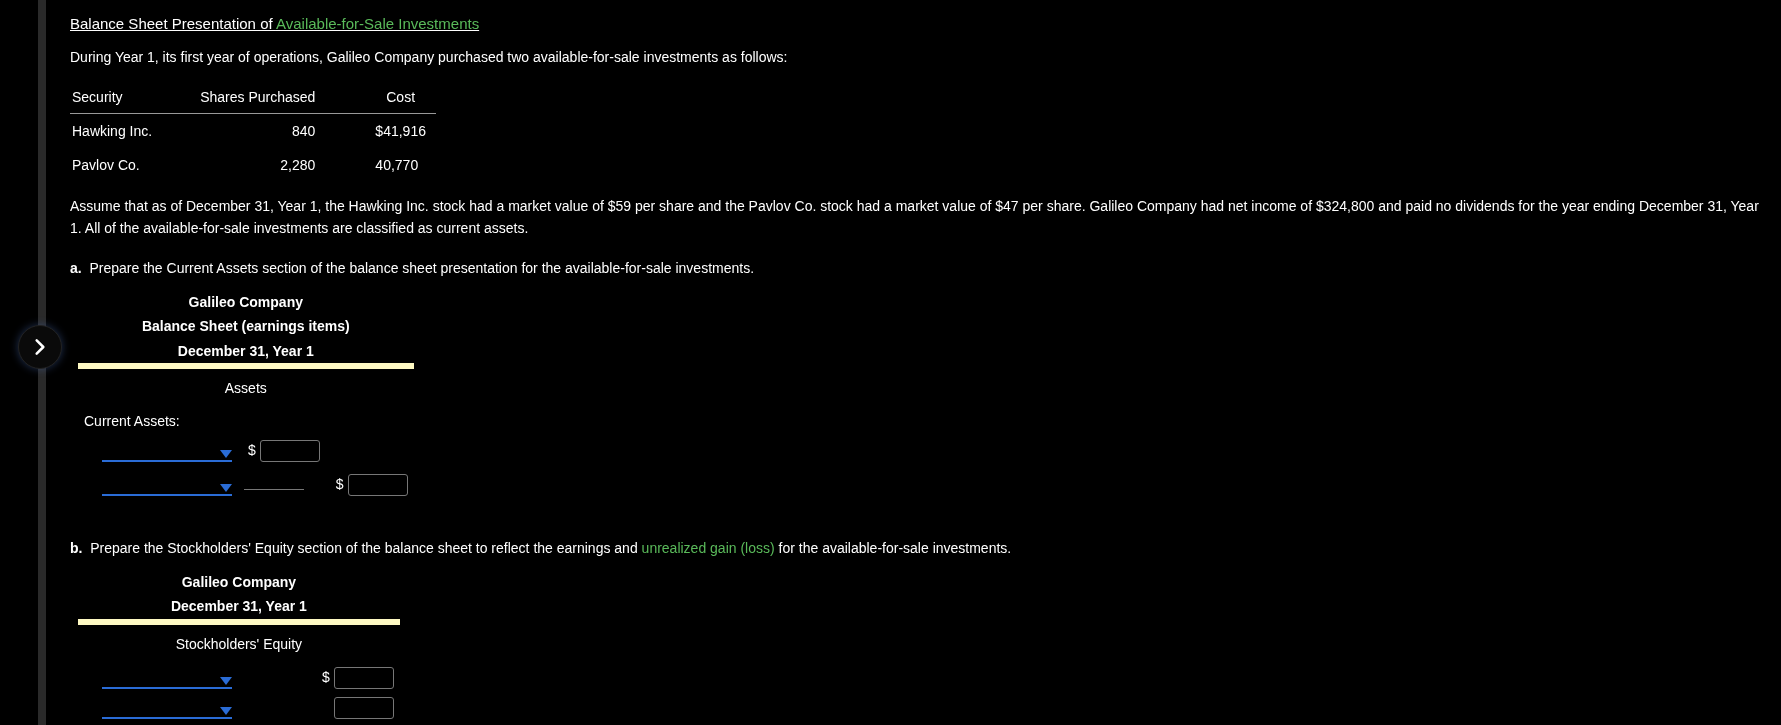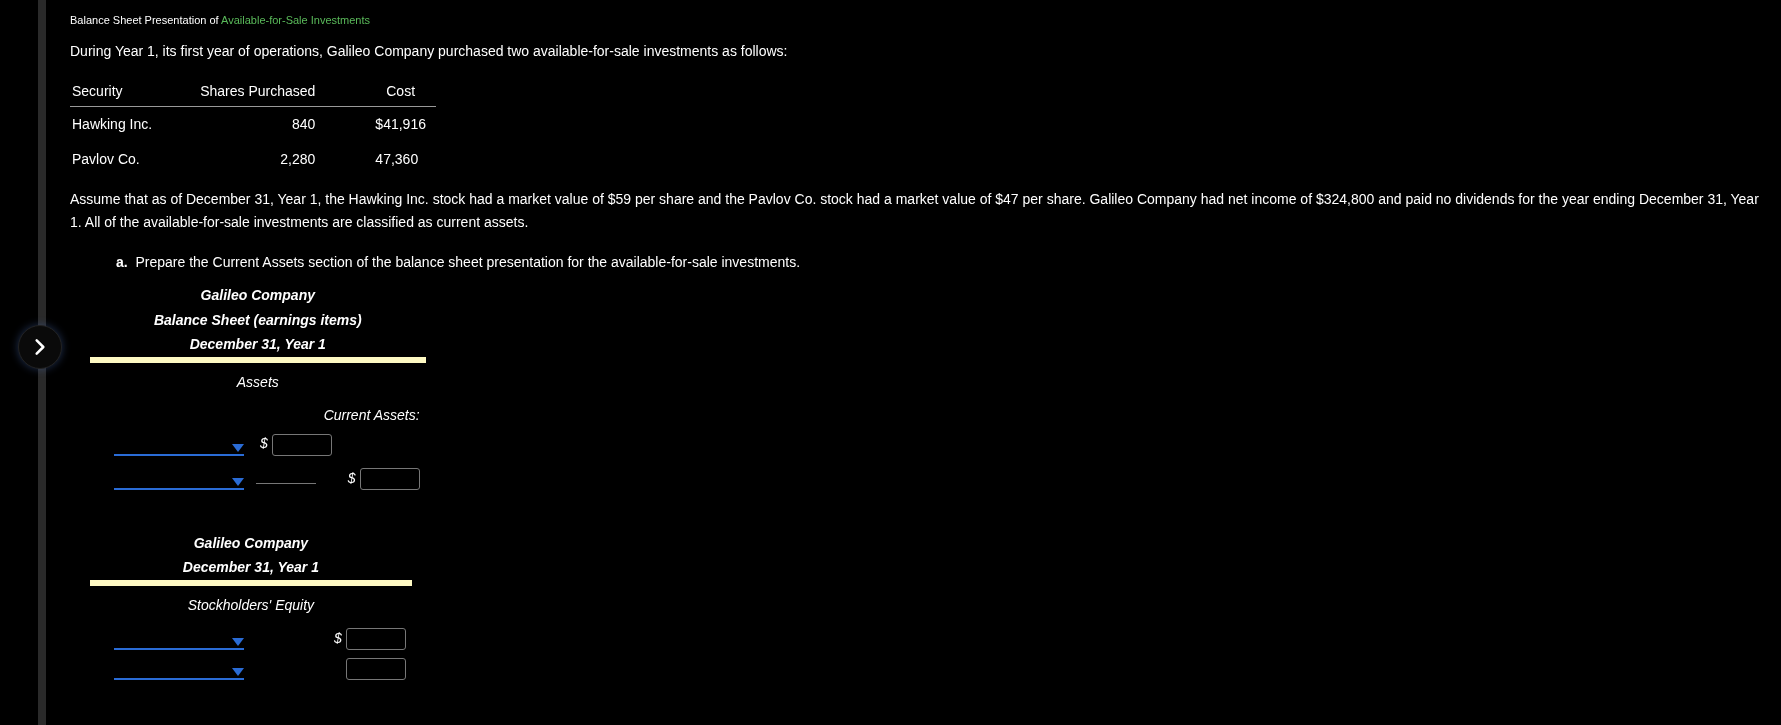--- a/index.html
+++ b/index.html
@@ -39,35 +39,35 @@
     cursor: pointer;
   }
   .nav-circle svg { width: 20px; height: 20px; }
   .content {
     position: absolute;
     left: 70px;
     top: 12px;
     right: 10px;
     bottom: 0;
   }
-  .title-line { font-size: 11px; }
+  .title-line { font-size: 15px; text-decoration: underline; }
   .green-link { color: #5aba5a; }
   .intro { margin-top: 10px; margin-bottom: 14px; }
   .ptable { border-collapse: collapse; margin-bottom: 12px; }
   .ptable th { text-align: left; font-weight: normal; padding: 4px 28px 4px 2px; border-bottom: 1px solid #999; }
   .ptable th:nth-child(2){ text-align:center; padding-left:20px; padding-right:20px;}
   .ptable th:nth-child(3){ text-align:center; padding-left:40px; padding-right:10px;}
   .ptable td { padding: 6px 28px 6px 2px; }
   .ptable td:nth-child(2){ text-align:right; padding-left:20px; padding-right:20px;}
   .ptable td:nth-child(3){ text-align:left; padding-left:40px; padding-right:10px;}
   .assumption { margin-bottom: 16px; }
   .qlabel { font-weight: bold; }
   .q-block { margin-top: 18px; }
-  .q-text { margin-bottom: 10px; margin-left: 46px; }
-  .bs-table { border-collapse: collapse; margin-left: 20px; font-style: italic; }
+  .q-text { margin-bottom: 10px; }
+  .bs-table { border-collapse: collapse; margin-left: 8px; }
   .bs-header td { text-align: center; font-weight: bold; padding: 1px 10px; }
   .bs-header-border td { border-bottom: 6px solid #fef9c3; }
   .bs-section td { text-align: center; padding: 8px 10px; }
   .bs-row td { padding: 3px 6px; vertical-align: bottom; }
   .dd-cell {
     border-bottom: 2px solid #2a6cd6;
     width: 130px;
     height: 20px;
     position: relative;
   }
@@ -120,21 +120,21 @@
       <th>Cost</th>
     </tr>
     <tr>
       <td>Hawking Inc.</td>
       <td>840</td>
       <td>$41,916</td>
     </tr>
     <tr>
       <td>Pavlov Co.</td>
       <td>2,280</td>
-      <td>47,360</td>
+      <td>40,770</td>
     </tr>
   </tbody>
     </table>
 
   <div class="assumption">Assume that as of December 31, Year 1, the Hawking Inc. stock had a market value of $59 per share and the Pavlov Co. stock had a market value of $47 per share. Galileo Company had net income of $324,800 and paid no dividends for the year ending December 31, Year 1. All of the available-for-sale investments are classified as current assets.</div>
 
   <div class="q-block">
     <div class="q-text">
       <span class="qlabel">a.</span>&nbsp;
       <span>Prepare the Current Assets section of the balance sheet presentation for the available-for-sale investments.</span>
@@ -147,21 +147,21 @@
       <tr class="bs-header">
             <td colspan="4">Balance Sheet (earnings items)</td>
           </tr>
       <tr class="bs-header bs-header-border">
             <td colspan="4">December 31, Year 1</td>
           </tr>
       <tr class="bs-section">
             <td colspan="4">Assets</td>
           </tr>
       <tr class="bs-row">
-            <td colspan="4" style="text-align:right;">Current Assets:</td>
+            <td colspan="4" style="text-align:left;">Current Assets:</td>
           </tr>
       <tr class="bs-row">
         <td style="width:18px;"></td>
         <td>
               <div class="dd-cell">
                 <div class="dd-arrow"></div>
               </div>
             </td>
         <td><span class="dollar">$</span><span class="money-input"></span></td>
         <td></td>
@@ -174,20 +174,24 @@
               </div>
             </td>
         <td><span class="underline-cell"></span></td>
         <td><span class="dollar">$</span><span class="money-input"></span></td>
       </tr>
     </tbody>
       </table>
   </div>
 
   <div class="q-block sec-b">
+    <div class="q-text">
+      <span class="qlabel">b.</span>&nbsp;
+      <span>Prepare the Stockholders' Equity section of the balance sheet to reflect the earnings and </span><span class="green-link">unrealized gain (loss)</span><span> for the available-for-sale investments.</span>
+    </div>
     <table class="bs-table">
       <tbody>
           <tr class="bs-header">
             <td colspan="3">Galileo Company</td>
           </tr>
       <tr class="bs-header bs-header-border">
             <td colspan="3">December 31, Year 1</td>
           </tr>
       <tr class="bs-section">
             <td colspan="3">Stockholders' Equity</td>

